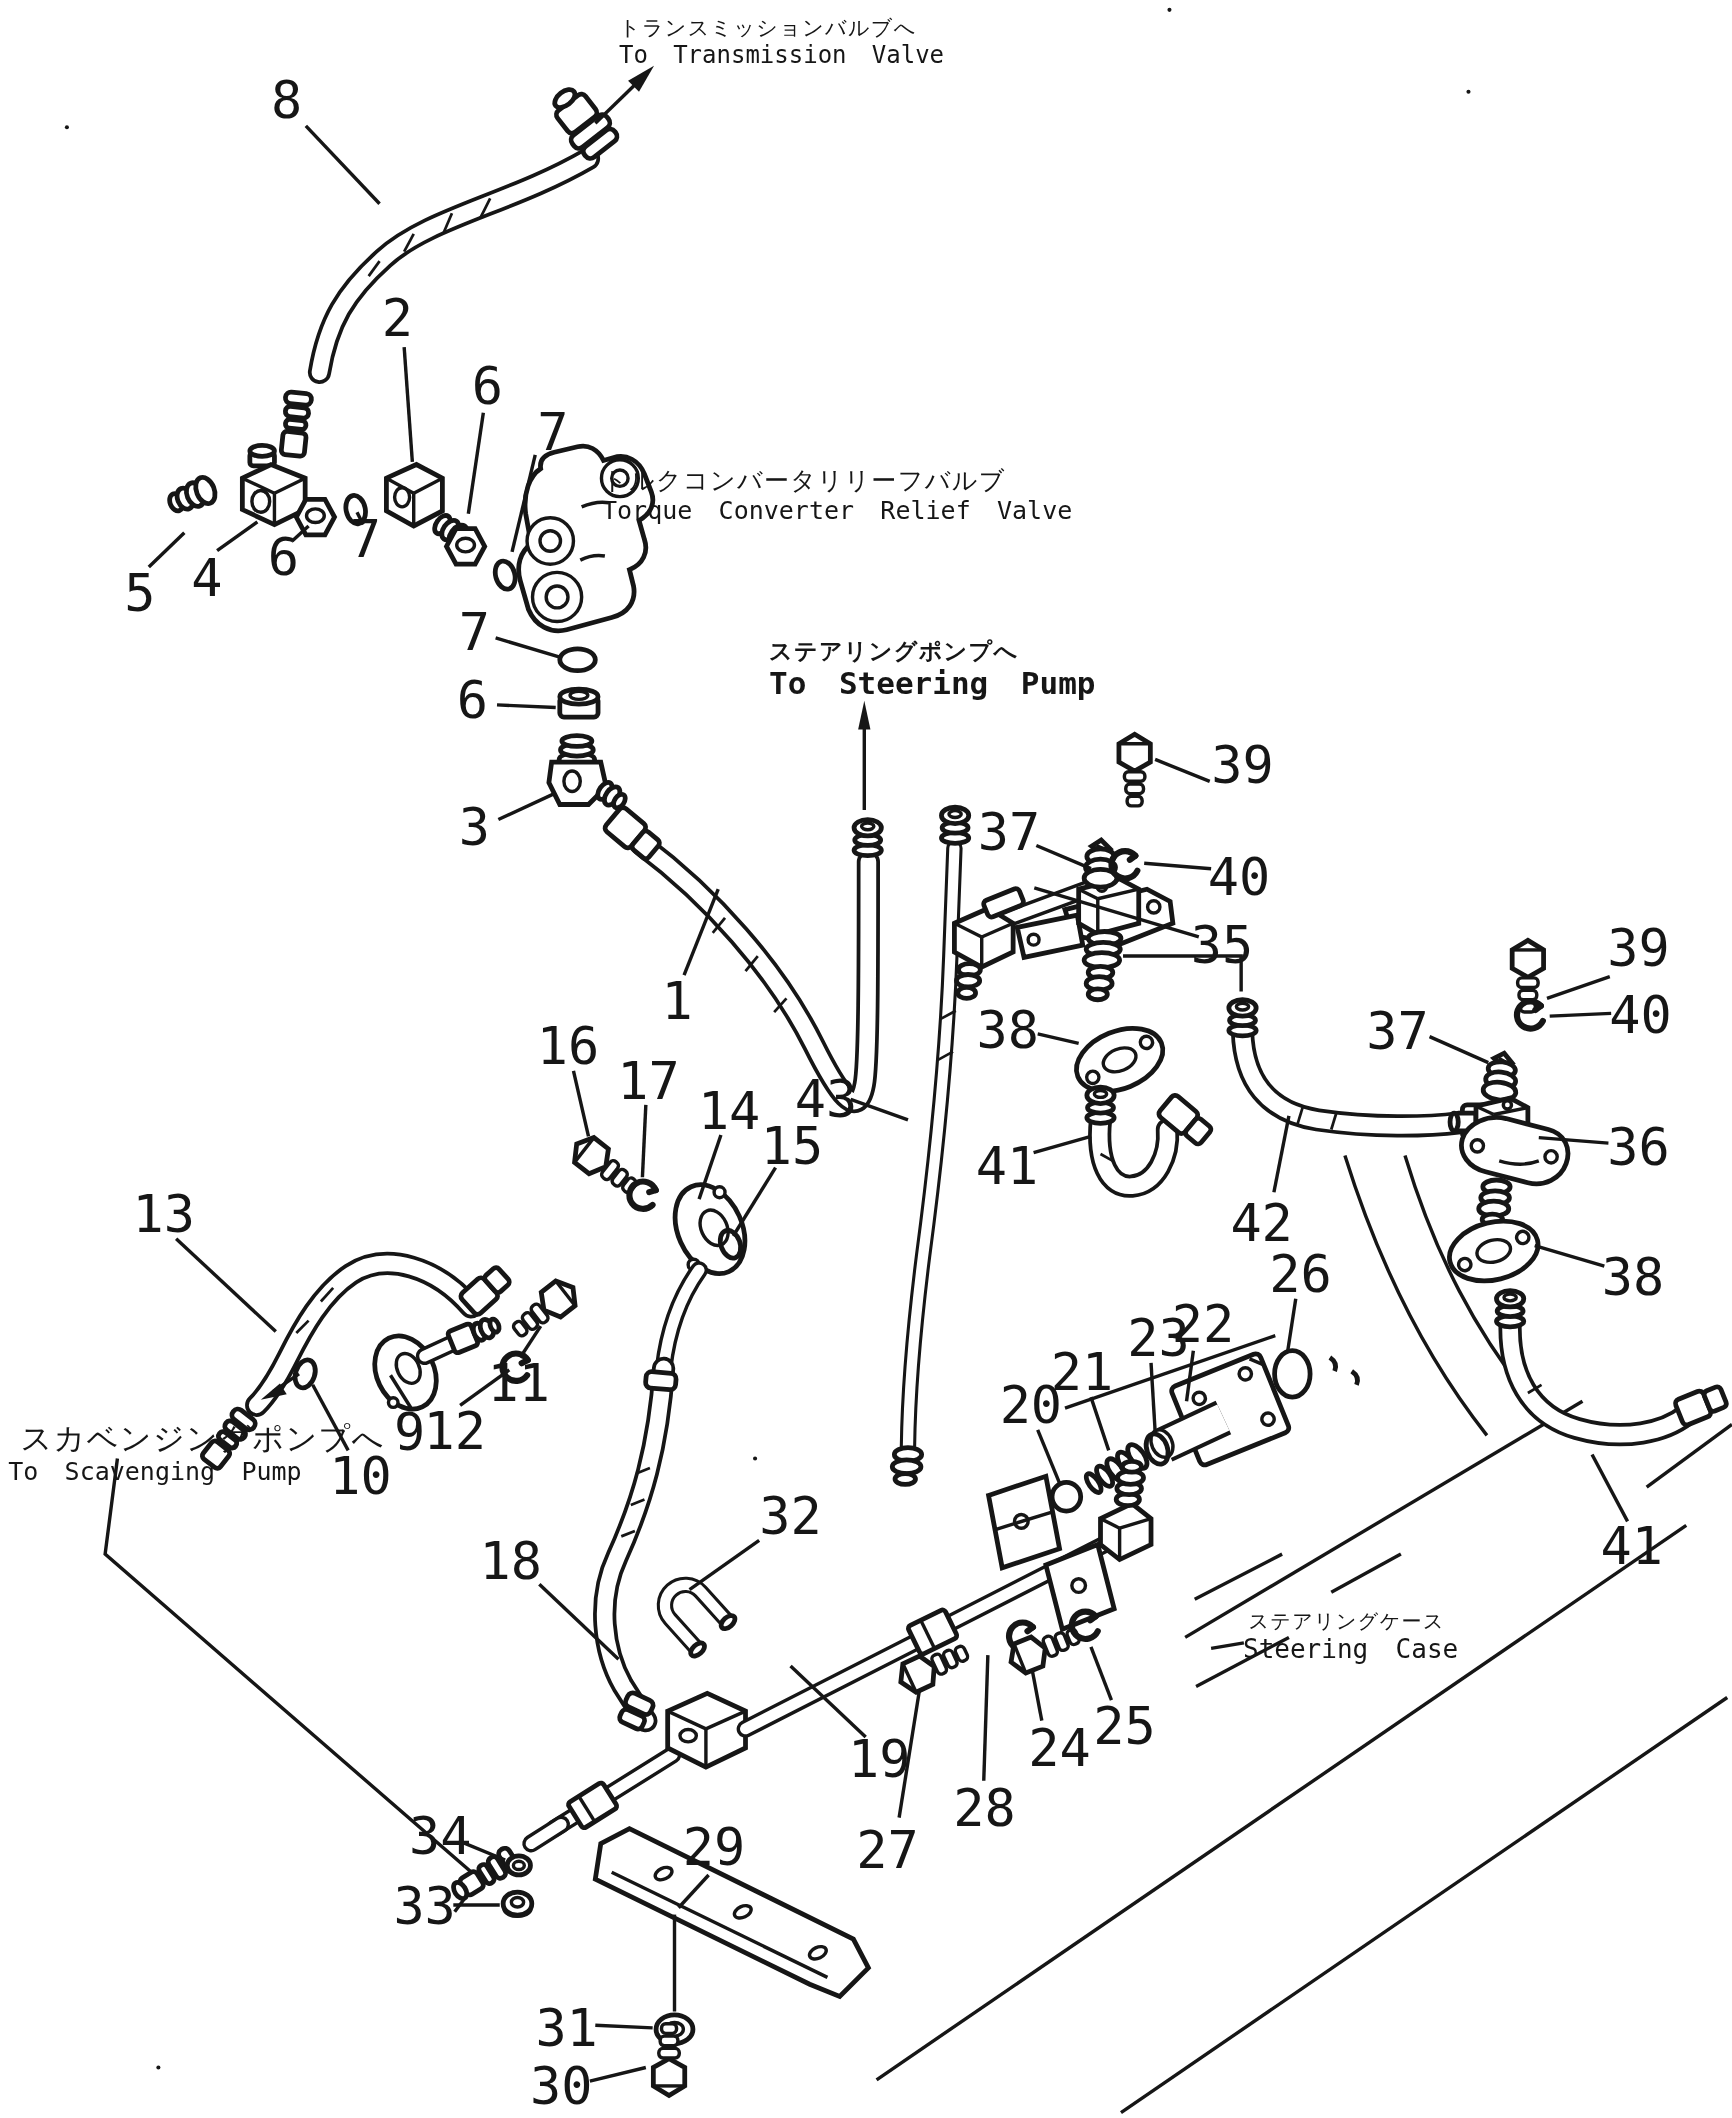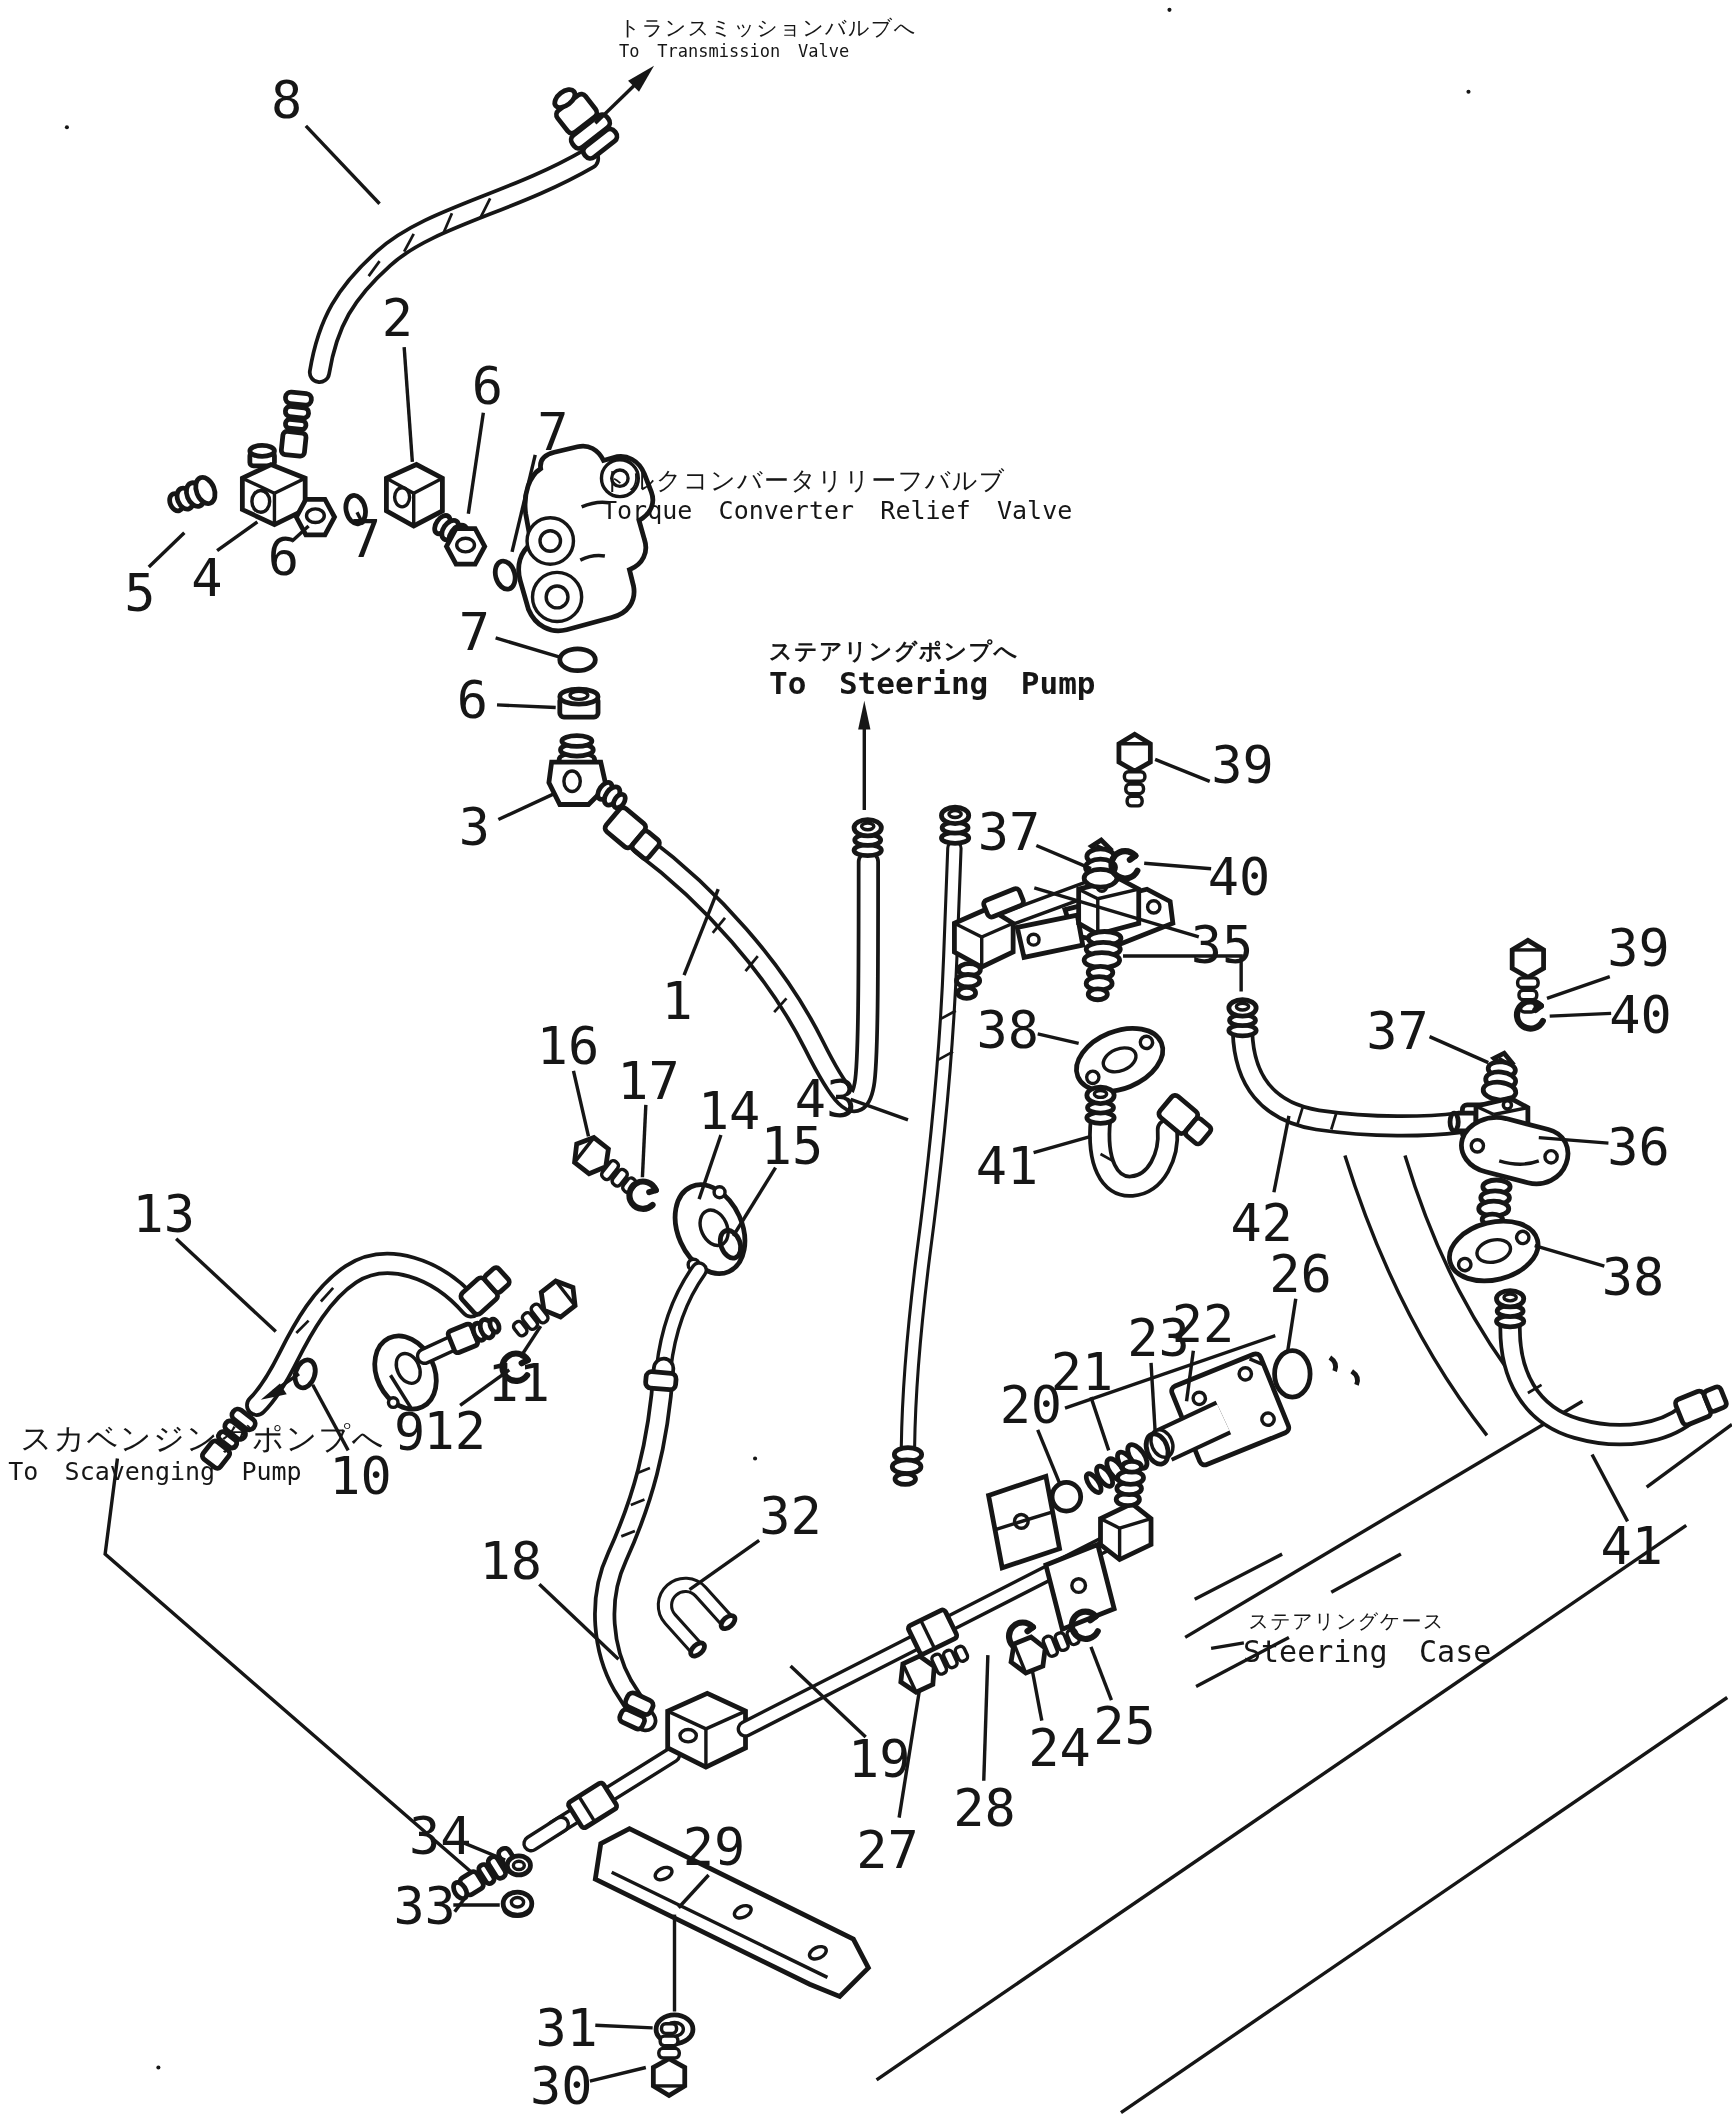--- a/index.html
+++ b/index.html
@@ -19,25 +19,25 @@
   .ln7{stroke:#161616;stroke-width:7;fill:none}
   .shape{fill:#ffffff;stroke:#161616;stroke-width:7}
   .shp5{fill:#ffffff;stroke:#161616;stroke-width:5}
   .tick{stroke:#161616;stroke-width:4;fill:none}
   .snapc{stroke:#161616;stroke-width:9;fill:none;stroke-linecap:round}
   .blk{fill:#161616;stroke:none}
   
   .lbl{position:absolute;line-height:1.18;white-space:nowrap;}
   .lbl .jp{display:block;font-family:"DejaVu Sans","Liberation Sans",sans-serif;letter-spacing:1.4px;}
   .lbl .en{display:block;font-family:"DejaVu Sans Mono","Liberation Mono",monospace;word-spacing:0.45em;}
-  #lbl-trans .jp{font-size:21px}   #lbl-trans .en{font-size:17px}
+  #lbl-trans .jp{font-size:21px}   #lbl-trans .en{font-size:24px}
   #lbl-torq  .jp{font-size:25px}   #lbl-torq  .en{font-size:25px}
   #lbl-steerp .jp{font-size:23px}  #lbl-steerp .en{font-size:31px}
   #lbl-scav  .jp{font-size:31px}   #lbl-scav  .en{font-size:25px}
-  #lbl-case  .jp{font-size:20px}   #lbl-case  .en{font-size:30px}
+  #lbl-case  .jp{font-size:20px}   #lbl-case  .en{font-size:26px}
 </style>
 </head>
 <body>
 
 <div class="page">
 
 <svg width="1732" height="2119" viewBox="0 0 2537 3103">
   <defs>
     <g id="def-bolt">
       <polygon class="shape" points="-27,0 -13,-23 14,-23 27,0 14,23 -13,23"></polygon>

